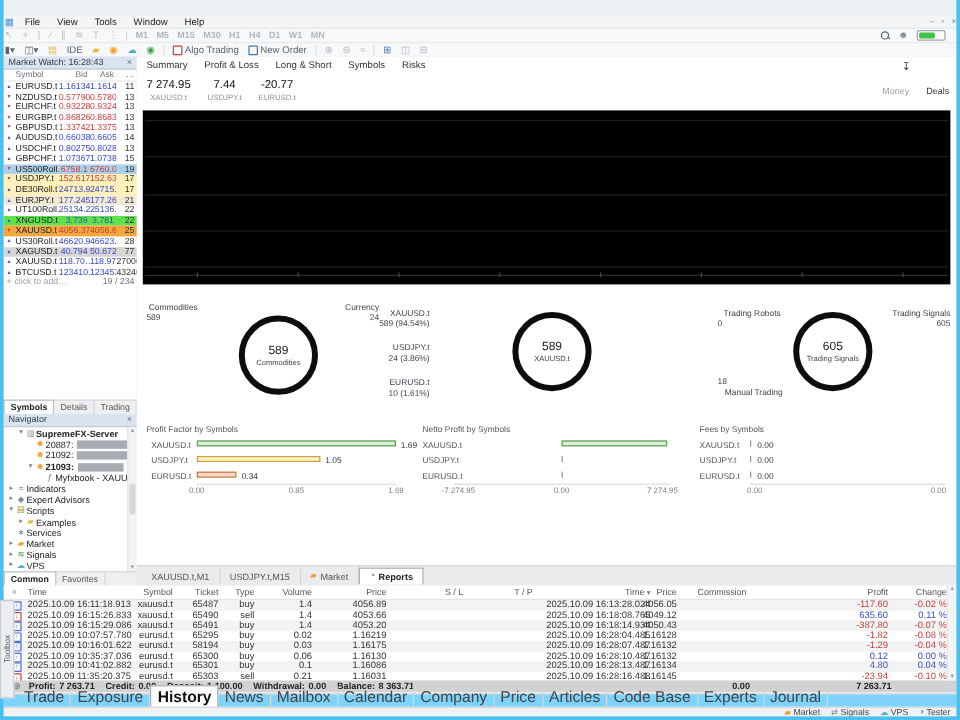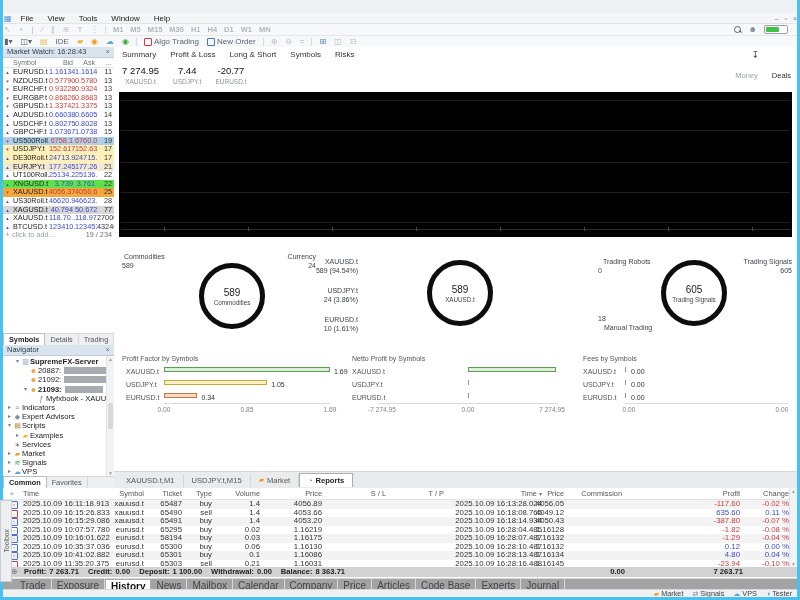--- a/index.html
+++ b/index.html
@@ -81,22 +81,22 @@
   #thead{height:11px;line-height:11px;font-size:7.4px;color:#555;border-bottom:1px solid #e2e5e8}
   .hc{text-align:right;padding-right:3px;overflow:visible;white-space:nowrap}
   .hrow{height:8.5px;line-height:8.5px;font-size:7.8px;color:#333;white-space:nowrap}
   .hrow div{justify-self:end;padding-right:3px}
   .hrow .lft{justify-self:start;padding-left:2px}
   .tico{width:6px;height:6px;border:1px solid;border-radius:1px;font-size:5px;line-height:6px;text-align:center;
         margin:1px 0 0 5px;box-sizing:content-box}
   #tsummary{position:absolute;left:0;top:79px;width:794px;height:10px;line-height:10px;background:#d2d2d2;
             font-size:7.6px;font-weight:bold;color:#222;white-space:nowrap}
   
-  #tabsbar{left:3px;top:578px;width:794px;height:11px;background:#a3a3a3;border-top:1px solid #d2d6d9;
-           display:flex;align-items:flex-start;padding-left:12px;box-sizing:border-box;font-size:10px;color:#444}
+  #tabsbar{left:3px;top:578px;width:794px;height:11px;background:#7dd3fc;border-top:1px solid #d2d6d9;
+           display:flex;align-items:flex-end;padding-left:12px;box-sizing:border-box;font-size:13px;color:#444}
   .btab{padding:1px 5px;border-right:1px solid #d4d8db}
   .btab.on{background:#fff;border:1px solid #a8aeb4;border-bottom:none;font-weight:bold;color:#111}
   #statusbar{left:0;top:589px;width:800px;height:8px;background:#eef0f2;border-top:1px solid #d6d9dc;
              display:flex;align-items:center;justify-content:flex-end;font-size:7.3px;color:#444;gap:9px;
              padding-right:8px;box-sizing:border-box}
   .sitem{display:flex;align-items:center;gap:2px}
   #vtab{left:0;top:500px;width:10px;height:80px;background:#eceef0;border:1px solid #c9ced3;z-index:60;
         display:flex;align-items: center;justify-content:center}
   #vtab span{writing-mode:vertical-rl;transform:rotate(180deg);font-size:6.8px;color:#555}
   #frame{left:0;top:0;width:800px;height:600px;border:3px solid #4ac0ee;border-top:none;box-sizing:border-box;

